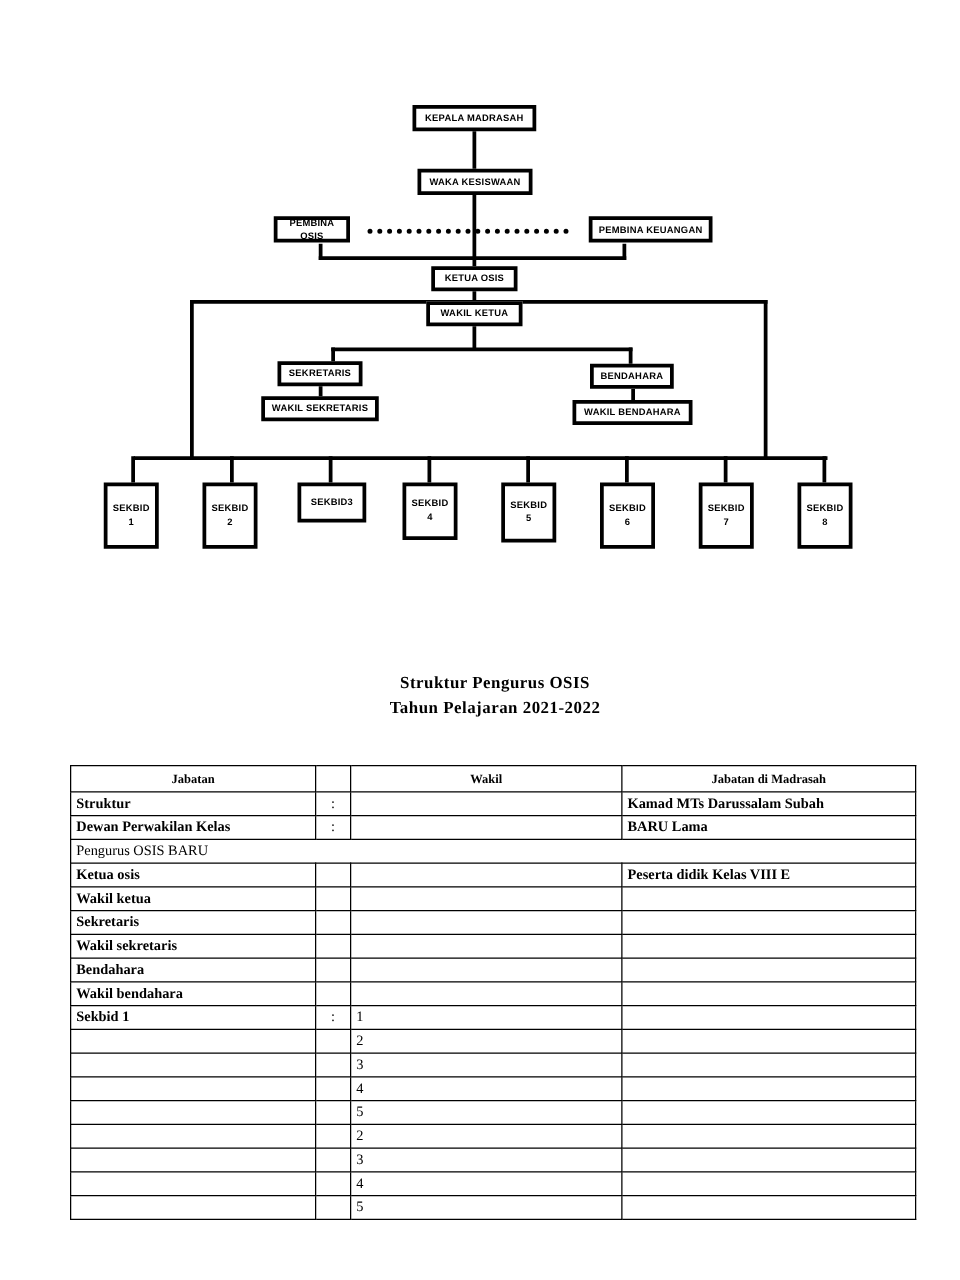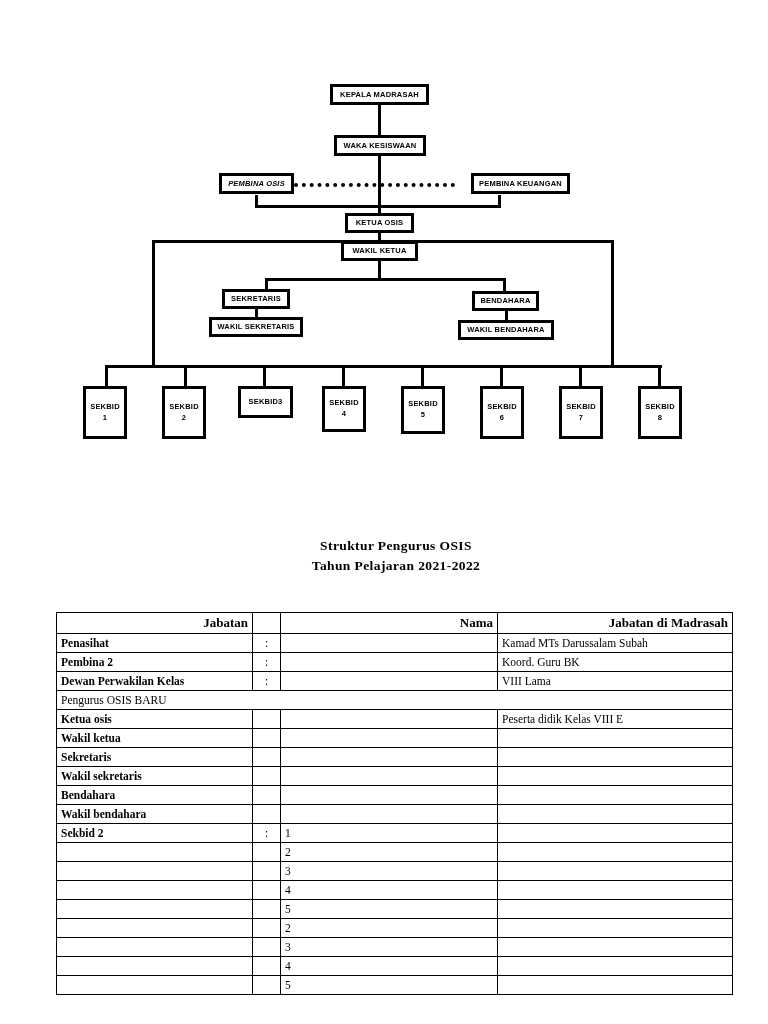--- a/index.html
+++ b/index.html
@@ -97,31 +97,31 @@
   table.roster th,
   table.roster td {
     border: 1.3px solid #000000;
     height: 18px;
     padding: 0 4px;
     vertical-align: middle;
     overflow: hidden;
     white-space: nowrap;
   }
   table.roster thead th {
-    text-align: right;
+    text-align: center;
     font-weight: bold;
-    font-size: 13px;
+    font-size: 10px;
     height: 20px;
     font-family: Liberation Serif, serif;
   }
   td.jabatan-cell  { font-weight: bold; }
   td.colon-cell    { text-align: center; font-weight: normal; }
   td.num-cell      { text-align: left; }
   td.section-cell  { font-weight: normal; }
-  td.plain         { font-weight: normal; }
+  td.plain         { font-weight: bold; }
 </style>
 </head>
 <body>
 
 <div id="org-chart">
 
   <div class="conn v" style="left:378px; top:104px; height:32px;"></div>
   <div class="conn v" style="left:378px; top:156px; height:58px;"></div>
 
   <div class="dotted-link" style="left:294px; top:183px; width:161px;"></div>
@@ -150,21 +150,21 @@
   <div class="conn v" style="left:342px; top:365px; height:22px;"></div>
   <div class="conn v" style="left:421px; top:365px; height:22px;"></div>
   <div class="conn v" style="left:500px; top:365px; height:22px;"></div>
   <div class="conn v" style="left:579px; top:365px; height:22px;"></div>
   <div class="conn v" style="left:658px; top:365px; height:22px;"></div>
 
   <div class="node" style="left:330px; top:84px; width:99px; height:21px;">KEPALA MADRASAH</div>
 
   <div class="node" style="left:334px; top:135px; width:92px; height:21px;">WAKA KESISWAAN</div>
 
-  <div class="node" style="left:219px; top:173px; width:75px; height:21px;font-style:italic;">PEMBINA OSIS</div>
+  <div class="node" style="left:219px; top:173px; width:61px; height:21px;">PEMBINA OSIS</div>
 
   <div class="node" style="left:455px; top:173px; width:99px; height:21px;margin-left:16px;">PEMBINA KEUANGAN</div>
 
   <div class="node" style="left:345px; top:213px; width:69px; height:20px;">KETUA OSIS</div>
 
   <div class="node" style="left:341px; top:241px; width:77px; height:20px;">WAKIL KETUA</div>
 
   <div class="node" style="left:222px; top:289px; width:68px; height:20px;">SEKRETARIS</div>
 
   <div class="node" style="left:209px; top:317px; width:94px; height:20px;">WAKIL SEKRETARIS</div>
@@ -230,42 +230,36 @@
     <colgroup>
       <col class="c-jabatan">
         <col class="c-colon">
         <col class="c-nama">
         <col class="c-madrasah">
     </colgroup>
     <thead>
       <tr>
         <th>Jabatan</th>
         <th></th>
-        <th>Nama</th>
+        <th>Wakil</th>
         <th>Jabatan di Madrasah</th>
       </tr>
     </thead>
     <tbody id="roster-body">
         <tr>
-          <td class="jabatan-cell">Penasihat</td>
+          <td class="jabatan-cell">Struktur</td>
           <td class="colon-cell">:</td>
           <td class="num-cell"></td>
           <td class="plain">Kamad MTs Darussalam Subah</td>
-        </tr>
-        <tr>
-          <td class="jabatan-cell">Pembina 2</td>
-          <td class="colon-cell">:</td>
-          <td class="num-cell"></td>
-          <td class="plain">Koord. Guru BK</td>
         </tr>
         <tr>
           <td class="jabatan-cell">Dewan Perwakilan Kelas</td>
           <td class="colon-cell">:</td>
           <td class="num-cell"></td>
-          <td class="plain">VIII Lama</td>
+          <td class="plain">BARU Lama</td>
         </tr>
         <tr>
           <td class="section-cell" colspan="4">Pengurus OSIS BARU</td>
         </tr>
         <tr>
           <td class="jabatan-cell">Ketua osis</td>
           <td class="colon-cell"></td>
           <td class="num-cell"></td>
           <td class="plain">Peserta didik Kelas VIII E</td>
         </tr>
@@ -293,21 +287,21 @@
           <td class="num-cell"></td>
           <td class="plain"></td>
         </tr>
         <tr>
           <td class="jabatan-cell">Wakil bendahara</td>
           <td class="colon-cell"></td>
           <td class="num-cell"></td>
           <td class="plain"></td>
         </tr>
         <tr>
-          <td class="jabatan-cell">Sekbid 2</td>
+          <td class="jabatan-cell">Sekbid 1</td>
           <td class="colon-cell">:</td>
           <td class="num-cell">1</td>
           <td class="plain"></td>
         </tr>
         <tr>
           <td class="jabatan-cell plain"></td>
           <td class="colon-cell"></td>
           <td class="num-cell">2</td>
           <td class="plain"></td>
         </tr>

